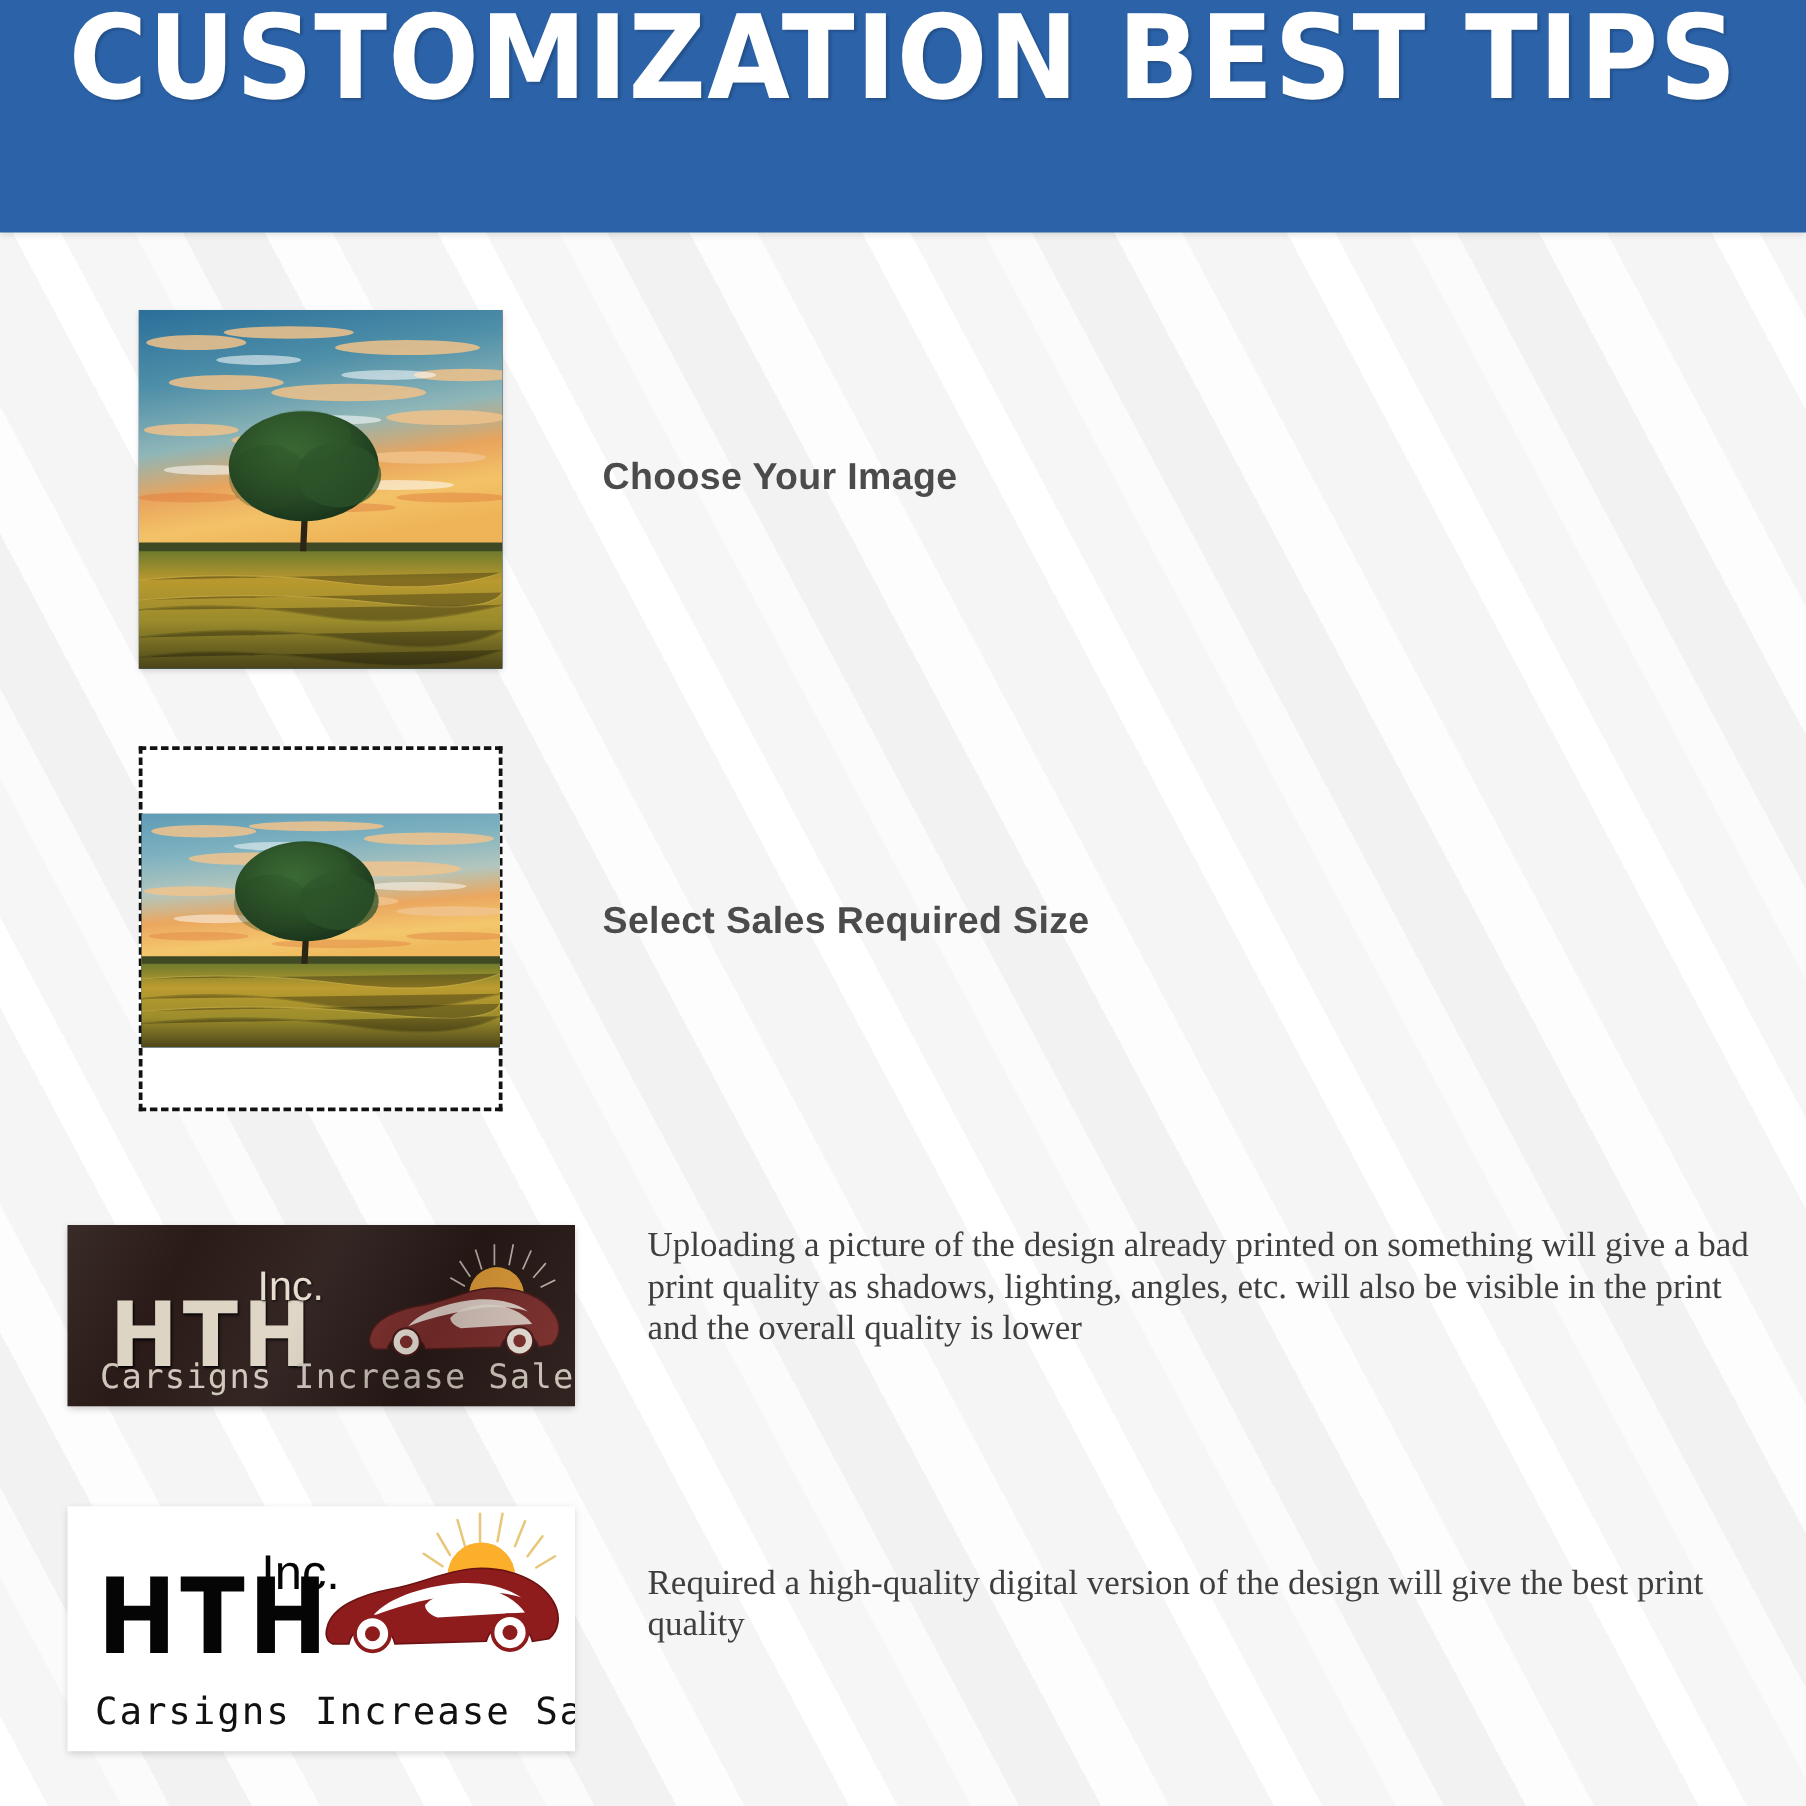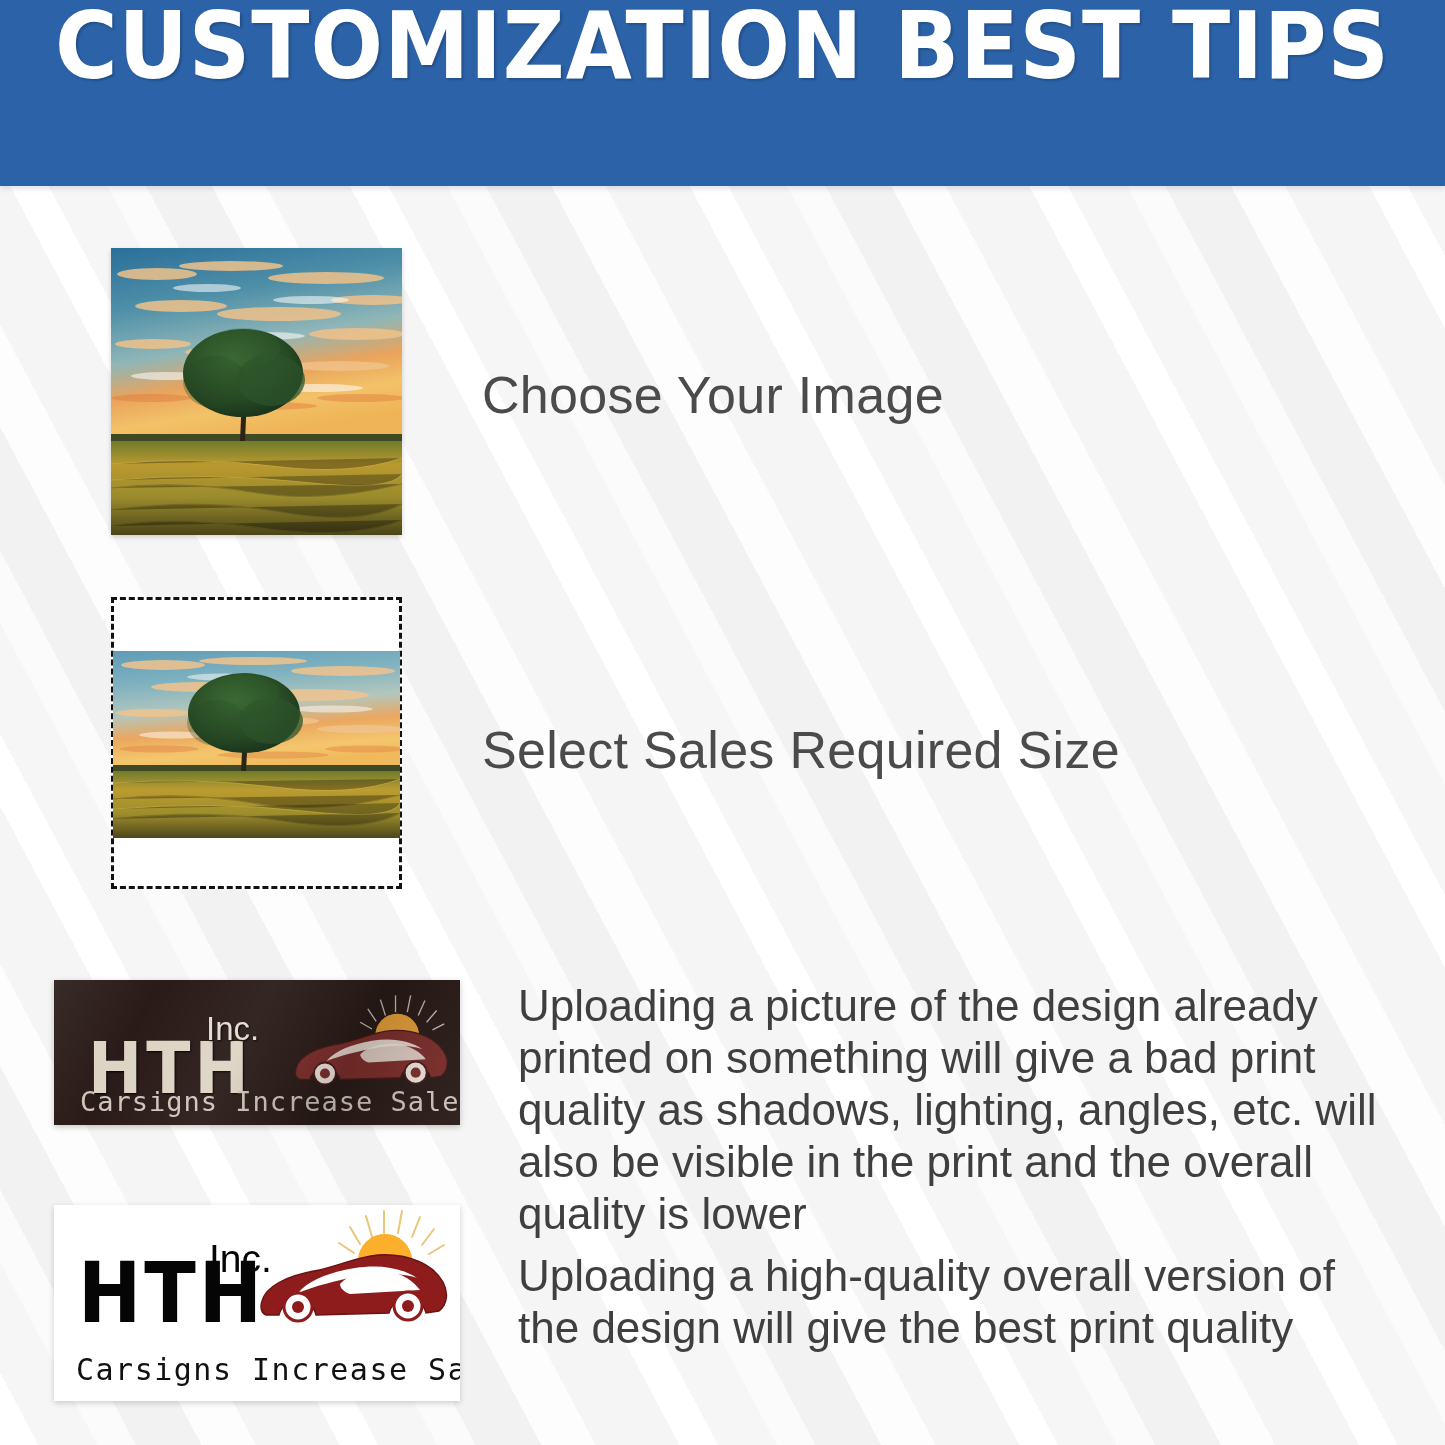--- a/index.html
+++ b/index.html
@@ -52,28 +52,28 @@
     white-space: nowrap;
     text-shadow: 2px 2px 2px rgba(0,0,0,0.18);
   }
 
   
   .row-text {
     position: absolute;
     color: #4f4f4f;
   }
   .head-text {
-    font-size: 52px;
-    font-weight: 400;
+    font-size: 30px;
+    font-weight: 700;
     letter-spacing: 0.3px;
     color: #4b4b4b;
   }
   .body-text {
-    font-family: Liberation Sans, sans-serif;
-    font-size: 44px;
+    font-family: Liberation Serif, serif;
+    font-size: 28px;
     line-height: 1.18;
     color: #3f3f3f;
     font-weight: 400;
   }
 
   
   .photo {
     position: absolute;
     overflow: hidden;
     background: #0b2d45;
@@ -414,15 +414,15 @@
         <path d="M86 75 C96 64 115 60 132 62 C149 64 160 73 166 81
                  L96 85 C90 83 86 79 86 75 Z" fill="#ffffff"></path>
         <circle cx="44" cy="98" r="14" fill="#ffffff" stroke="#8e1c1c" stroke-width="3"></circle>
         <circle cx="44" cy="98" r="6" fill="#8e1c1c"></circle>
         <circle cx="154" cy="97" r="14" fill="#ffffff" stroke="#8e1c1c" stroke-width="3"></circle>
         <circle cx="154" cy="97" r="6" fill="#8e1c1c"></circle>
       </svg>
     </div>
   </div>
 
-  <div class="row-text body-text" style="left:518px; top:1250px; width:860px;">Uploading a high-quality overall version of the design will give the best print quality</div>
+  <div class="row-text body-text" style="left:518px; top:1250px; width:860px;">Required a high-quality digital version of the design will give the best print quality</div>
 
 </div>
 
 </body></html>

